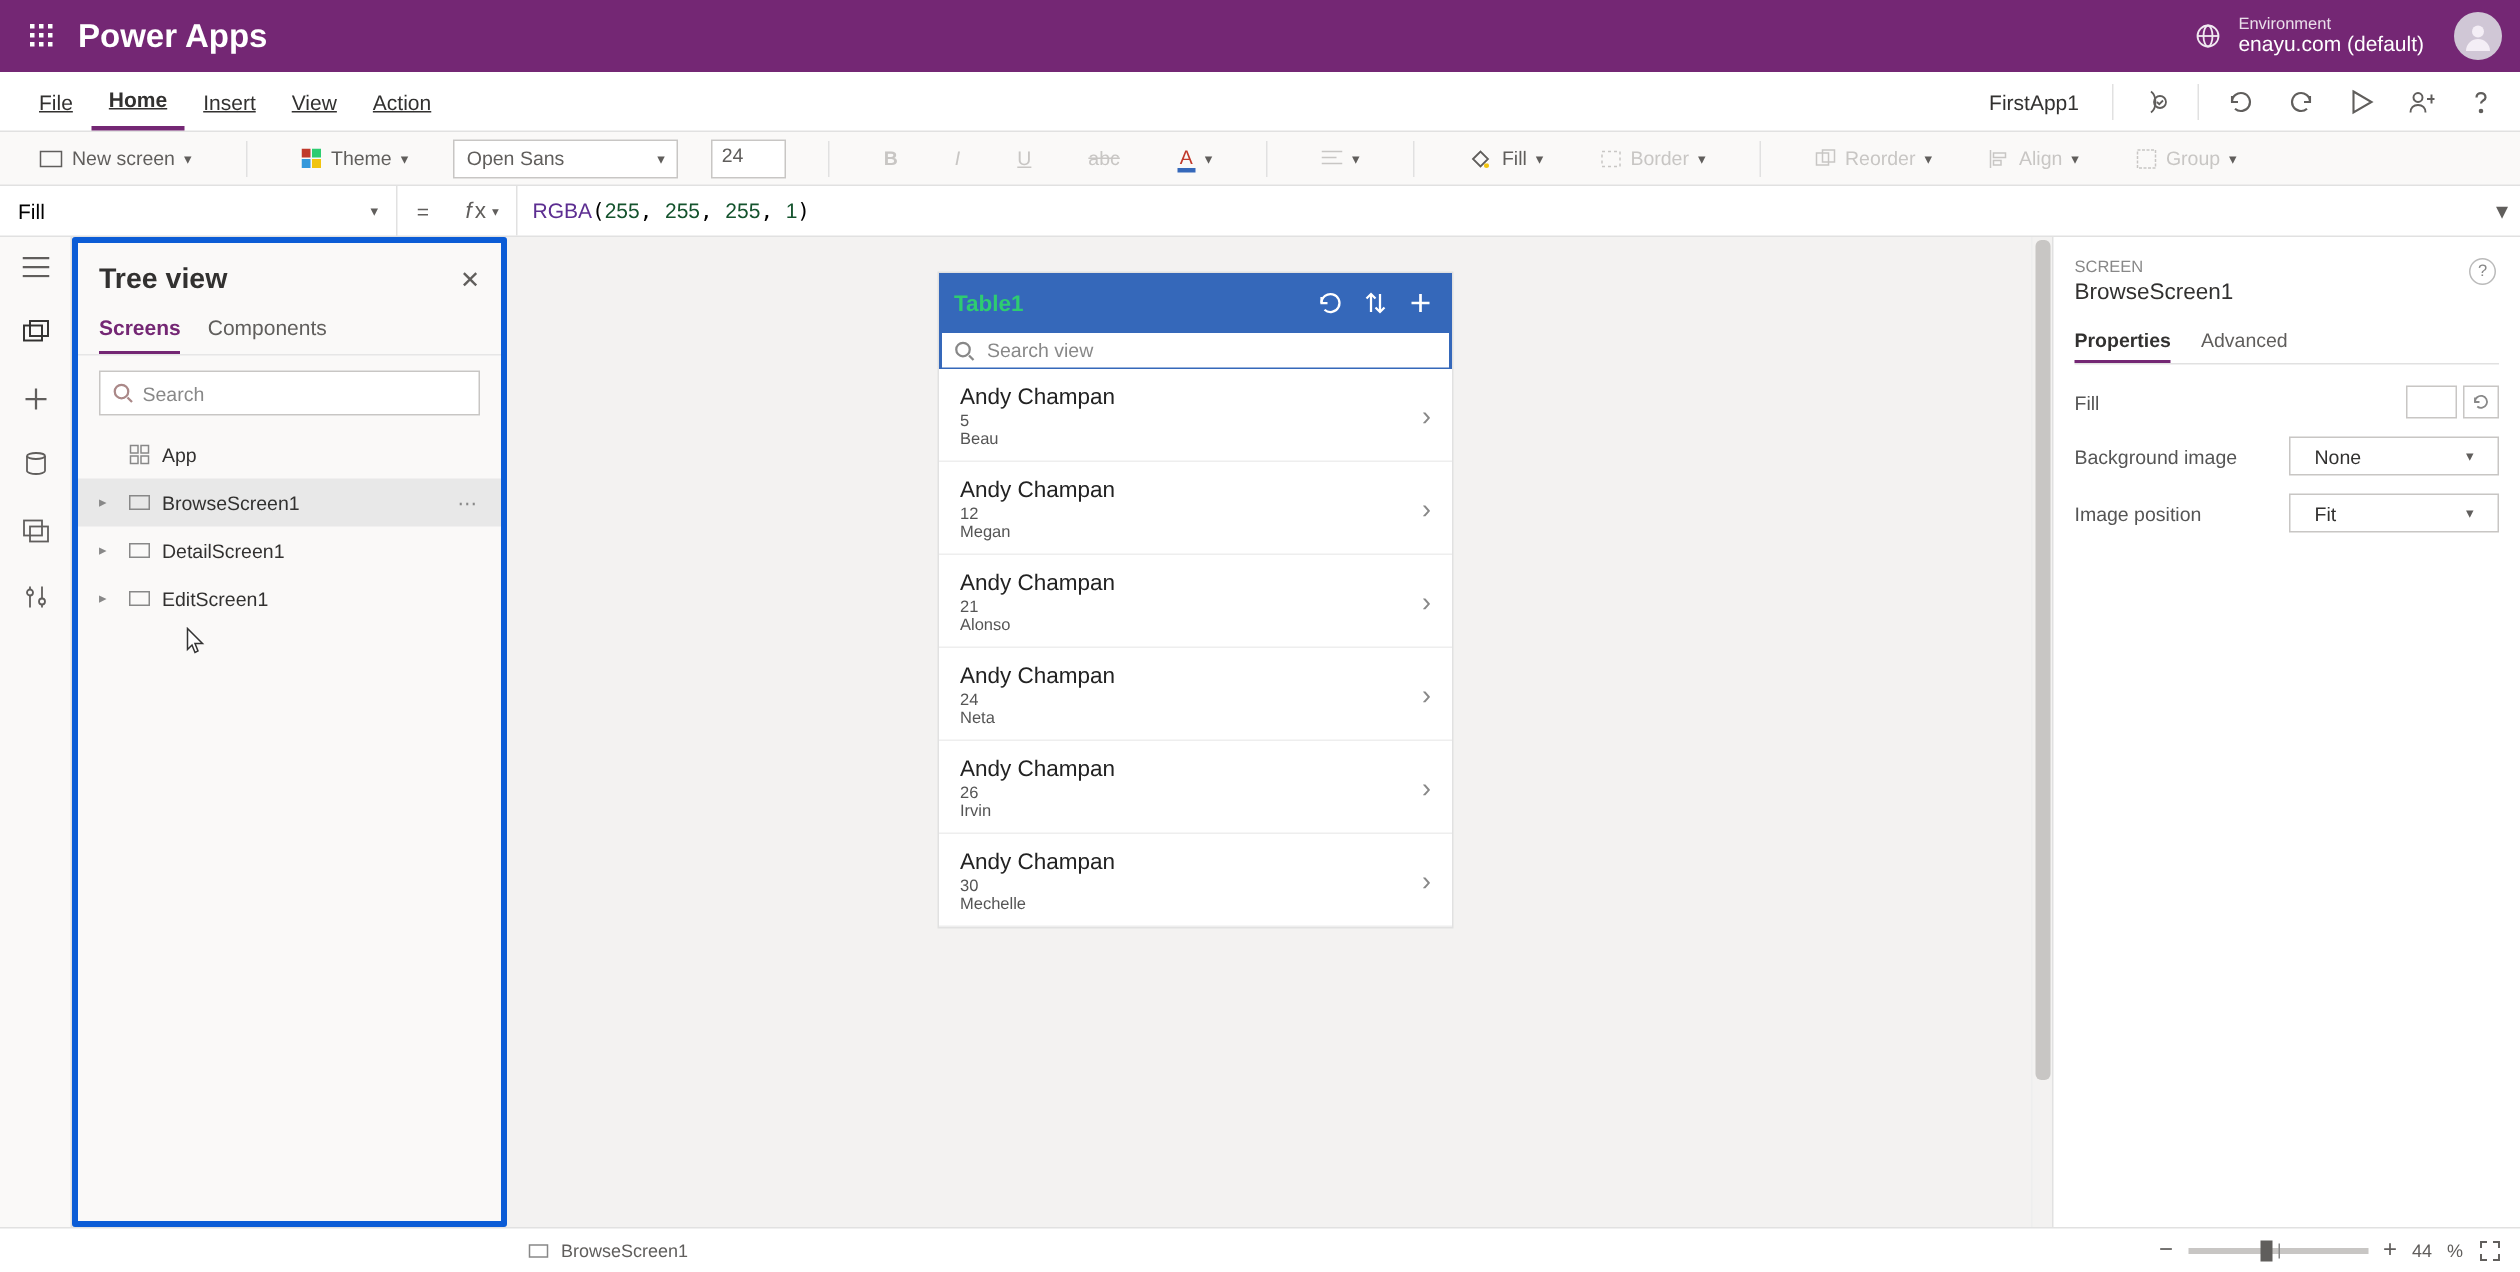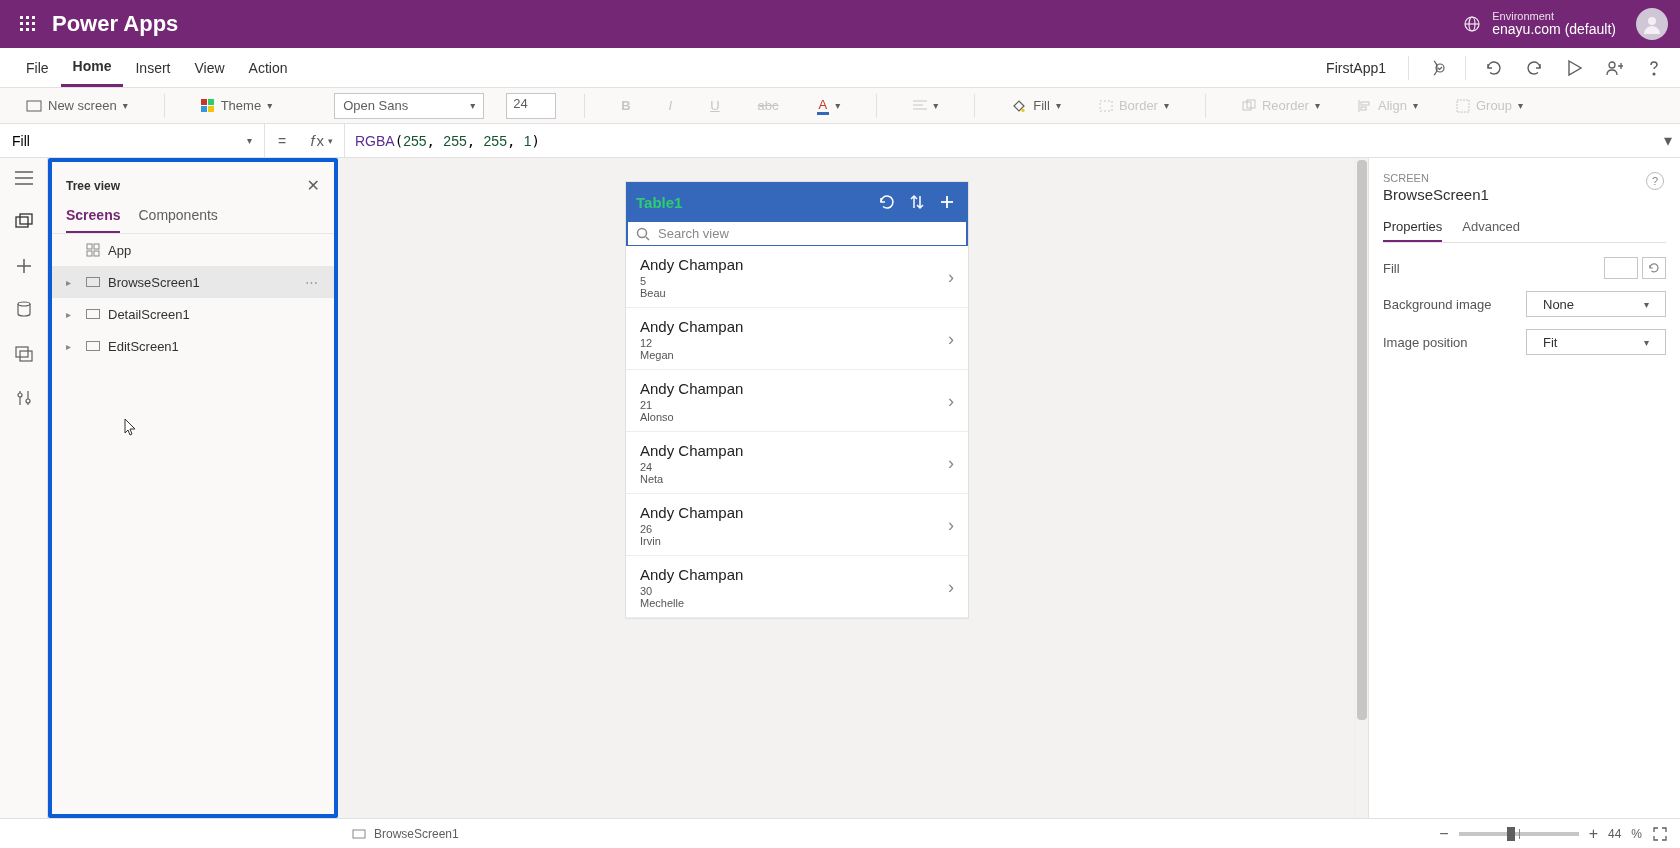--- a/index.html
+++ b/index.html
@@ -10,31 +10,31 @@
 .app-title { font-size: 22px; font-weight: 600; margin-left: 8px; }
 .header-spacer { flex: 1; }
 .env-block { display: flex; align-items: center; margin-right: 20px; }
 .env-icon { margin-right: 10px; opacity: .9; }
 .env-text { line-height: 1.1; }
 .env-label { font-size: 11px; opacity: .85; }
 .env-name { font-size: 14px; }
 .avatar { width: 32px; height: 32px; border-radius: 50%; background: #d0c7d6; display: flex; align-items: center; justify-content: center; }
 
 .menubar { background: #fff; height: 40px; display: flex; align-items: center; padding: 0 14px; border-bottom: 1px solid #e1e1e1; font-size: 14px; }
-.menu-item { padding: 0 12px; height: 38px; display: flex; align-items: center; color: #323130; cursor: pointer; }
+.menu-item { padding: 0 12px; height: 38px; display: flex; align-items: center; color: #323130; cursor: pointer; text-decoration: underline; }
 .menu-item.active { color: #323130; font-weight: 600; border-bottom: 3px solid #742774; }
 .menubar-right { display: flex; align-items: center; gap: 16px; margin-left: auto; }
 .doc-name { font-size: 14px; color: #323130; margin-right: 6px; }
 .mb-icon { width: 24px; height: 24px; display: flex; align-items: center; justify-content: center; cursor: pointer; color: #605e5c; }
 .mb-sep { width: 1px; height: 24px; background: #e1e1e1; }
 
 .ribbon { background: #faf9f8; height: 36px; display: flex; align-items: center; border-bottom: 1px solid #e1e1e1; font-size: 13px; color: #605e5c; padding: 0 18px; gap: 22px;}
 .ribbon-btn { display: flex; align-items: center; gap: 6px; padding: 4px 8px; cursor: pointer; height: 30px;}
 .ribbon-sep { width: 1px; height: 24px; background: #e1e1e1; margin: 0 6px;}
-.ribbon-select { border: 1px solid #c8c6c4; background: #fff; height: 26px; padding: 2px 8px; font-size: 13px; min-width: 130px; display: flex; align-items: center; justify-content: space-between; margin-left: 32px;}
+.ribbon-select { border: 1px solid #c8c6c4; background: #fff; height: 26px; padding: 2px 8px; font-size: 13px; min-width: 130px; display: flex; align-items: center; justify-content: space-between;}
 .ribbon-num { border: 1px solid #c8c6c4; background: #fff; height: 26px; width: 50px; padding: 2px 6px; font-size: 13px;}
 .ribbon .disabled { color: #c8c6c4; }
 .chev-down { font-size: 10px; color: #605e5c; }
 
 .formula-row { background: #fff; height: 34px; display: flex; align-items: center; border-bottom: 1px solid #e1e1e1; }
 .prop-select { width: 265px; height: 34px; border: none; border-right: 1px solid #e1e1e1; padding: 0 12px; font-size: 14px; display: flex; align-items: center; justify-content: space-between;}
 .eq-cell { width: 34px; text-align: center; color: #605e5c; font-size: 14px;}
 .fx-cell { width: 46px; display: flex; align-items: center; justify-content: center; gap: 2px; color: #605e5c; font-style: italic; font-family: serif; font-size: 15px; border-right: 1px solid #e1e1e1; height: 100%;}
 .formula-text { flex: 1; padding: 0 10px; font-family: Consolas, monospace; font-size: 14px; }
 .formula-text .fn { color: #5c2d91; }
@@ -42,21 +42,21 @@
 .formula-expand { width: 24px; text-align: center; color: #605e5c; cursor: pointer;}
 
 .workspace { display: flex; height: calc(848px - 48px - 40px - 36px - 34px - 30px); }
 
 .left-rail { width: 48px; background: #faf9f8; border-right: 1px solid #e1e1e1; display: flex; flex-direction: column; align-items: center; padding-top: 8px; gap: 20px;}
 .rail-icon { width: 24px; height: 24px; display: flex; align-items: center; justify-content: center; cursor: pointer; color: #605e5c; }
 .rail-icon.active { color: #742774; border-left: none; }
 
 .tree-panel { width: 290px; background: #faf9f8; border: 4px solid #0b5cd6; border-radius: 2px; display: flex; flex-direction: column; }
 .tree-header { display: flex; align-items: center; justify-content: space-between; padding: 14px 14px 6px; }
-.tree-title { font-size: 12px; font-weight: 600; color: #323130; }
+.tree-title { font-size: 19px; font-weight: 600; color: #323130; }
 .tree-tabs { display: flex; gap: 18px; padding: 0 14px; border-bottom: 1px solid #e6e6e6; font-size: 14px; }
 .tree-tab { padding: 6px 0 8px; cursor: pointer; color: #605e5c; }
 .tree-tab.active { color: #742774; border-bottom: 2px solid #742774; font-weight: 600; }
 .tree-search { margin: 10px 14px; border: 1px solid #c8c6c4; background: #fff; height: 30px; display: flex; align-items: center; padding: 0 8px; gap: 6px; font-size: 13px; color: #888;}
 .tree-body { flex: 1; overflow: auto; font-size: 13px; color: #323130;}
 .tree-row { display: flex; align-items: center; height: 32px; padding: 0 14px; gap: 8px; cursor: pointer;}
 .tree-row.selected { background: #e8e8e8; }
 .tree-expander { width: 12px; color: #888; font-size: 10px;}
 .tree-glyph { width: 14px; height: 10px; border: 1px solid #888; }
 .tree-more { margin-left: auto; color: #888; letter-spacing: 2px;}
@@ -77,21 +77,21 @@
 .li-name { font-size: 15px; color: #222; }
 .li-sub1 { font-size: 11px; color: #555; margin-top: 2px;}
 .li-sub2 { font-size: 11px; color: #555; }
 .li-arrow { color: #888; font-size: 18px;}
 
 .prop-panel { width: 312px; background: #fff; border-left: 1px solid #e1e1e1; padding: 14px 14px; font-size: 13px; color: #323130;}
 .prop-category { color: #888; font-size: 11px; text-transform: uppercase; }
 .prop-screen-name { font-size: 15px; margin: 2px 0 10px;}
 .prop-tabs { display: flex; gap: 20px; border-bottom: 1px solid #e1e1e1; margin-bottom: 14px;}
 .prop-tab { padding: 6px 0; cursor: pointer; color: #605e5c; }
-.prop-tab.active { color: #323130; border-bottom: 2px solid #742774; font-weight: 400;}
+.prop-tab.active { color: #323130; border-bottom: 2px solid #742774; font-weight: 700;}
 .prop-row { display: flex; align-items: center; justify-content: space-between; margin-bottom: 12px;}
 .prop-label { color: #555; }
 .prop-control { border: 1px solid #c8c6c4; height: 26px; width: 140px; display: flex; align-items: center; justify-content: space-between; padding: 0 16px; font-size: 13px;}
 .fill-swatch { width: 34px; height: 22px; border: 1px solid #c8c6c4; background: #fff; position: relative; display: flex; align-items: center; justify-content: center;}
 .info-icon { position: absolute; right: 16px; top: 14px; color: #888; border: 1px solid #bbb; border-radius: 50%; width: 18px; height: 18px; display: flex; align-items: center; justify-content: center; font-size: 11px;}
 
 .statusbar { height: 30px; background: #fff; border-top: 1px solid #e1e1e1; display: flex; align-items: center; padding: 0 12px; font-size: 12px; color: #605e5c;}
 .statusbar .left-part { margin-left: 340px; display: flex; align-items: center; gap: 8px;}
 .status-spacer { flex: 1; }
 .zoom-controls { display: flex; align-items: center; gap: 10px;}
@@ -352,20 +352,27 @@
 
   <div class="tree-panel" style="position:relative">
     <div class="tree-header">
       <div class="tree-title">Tree view</div>
       <div style="cursor:pointer;color:#605e5c;font-size:16px">✕</div>
     </div>
     <div class="tree-tabs" id="tree-tabs">
         <div class="tree-tab active">Screens</div>
         <div class="tree-tab">Components</div>
       </div>
+    <div class="tree-search">
+      <svg width="14" height="14" viewBox="0 0 14 14" fill="none" stroke="#a88" stroke-width="1.5">
+          <circle cx="6" cy="6" r="4.5"></circle>
+          <line x1="10" y1="10" x2="13" y2="13"></line>
+        </svg>
+      <span>Search</span>
+    </div>
     <div class="tree-body">
       <div class="tree-row">
         <span class="tree-expander"></span>
         <svg width="14" height="14" viewBox="0 0 14 14" fill="none" stroke="#888">
             <rect x="1" y="1" width="5" height="5"></rect>
             <rect x="8" y="1" width="5" height="5"></rect>
             <rect x="1" y="8" width="5" height="5"></rect>
             <rect x="8" y="8" width="5" height="5"></rect>
           </svg>
         <span>App</span>

